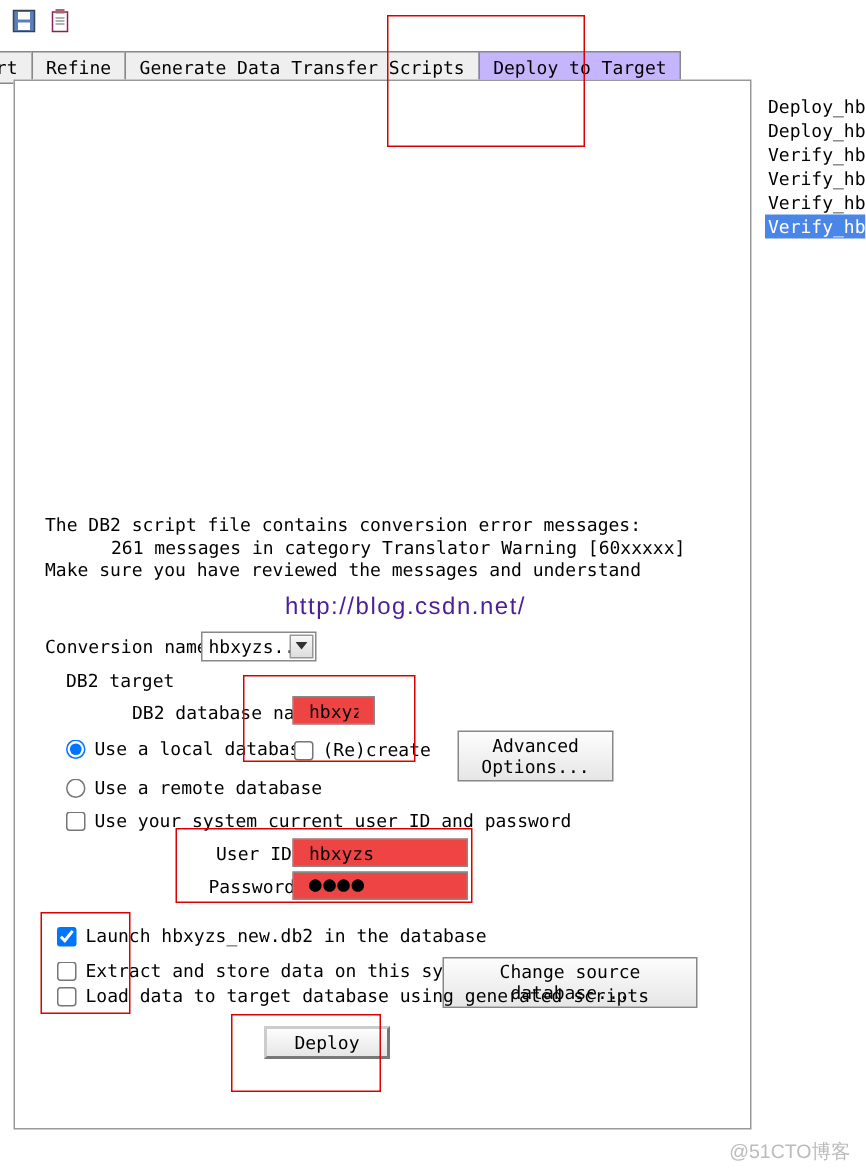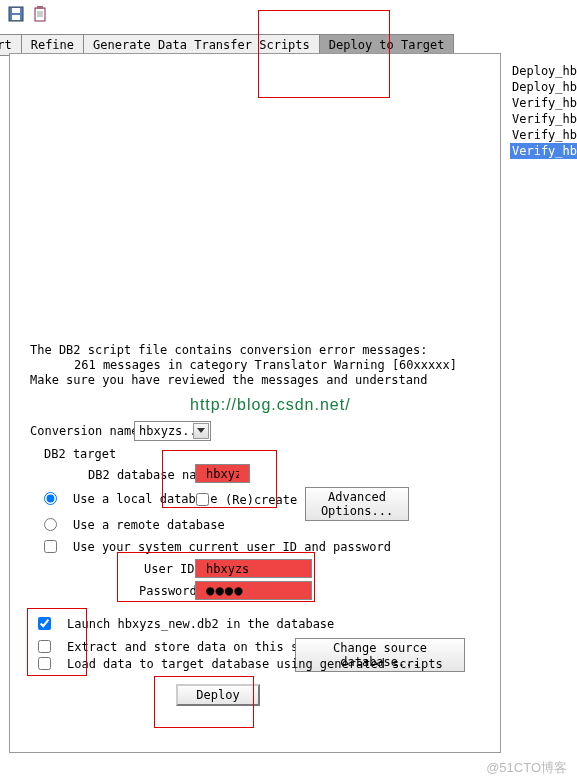--- a/index.html
+++ b/index.html
@@ -29,21 +29,21 @@
   }
   .tab {
     border: 1px solid #888;
     padding: 3px 9px;
     background: #efefef;
     font-family: "SimSun", monospace;
     margin-right: -1px;
     cursor: pointer;
   }
   .tab.active {
-    background: #a3a3a3;
+    background: #c4b5fd;
     border-bottom-color: #fff;
   }
   .red-box {
     position: absolute;
     border: 1px solid #d00;
     pointer-events: none;
   }
   .side-list {
     position: absolute;
     top: 63px;
@@ -72,21 +72,21 @@
   .messages {
     position: absolute;
     top: 343px;
     left: 30px;
     line-height: 15px;
   }
   .watermark {
     position: absolute;
     top: 396px;
     left: 190px;
-    color: #15803d;
+    color: #4c1d95;
     font-size: 16px;
     font-family: Arial;
     letter-spacing: 1px;
   }
   .conv-name {
     position: absolute;
     top: 424px;
     left: 30px;
   }
   .combo {
@@ -131,22 +131,22 @@
   }
   .db-name-input {
     position: absolute;
     top: 464px;
     left: 195px;
     width: 55px;
   }
   .radio-row, .check-row {
     position: absolute;
     display: flex;
-    align-items: flex-start;
-    gap: 16px;
+    align-items: flex-end;
+    gap: 6px;
   }
   input[type=radio], input[type=checkbox] {
     margin:0; width:13px; height:13px;
   }
   .adv-btn, .src-btn, .deploy-btn {
     position: absolute;
     border: 1px solid #888;
     background: linear-gradient(#fdfdfd,#e6e6e6);
     font-family: "SimSun", monospace;
     font-size: 12px;

